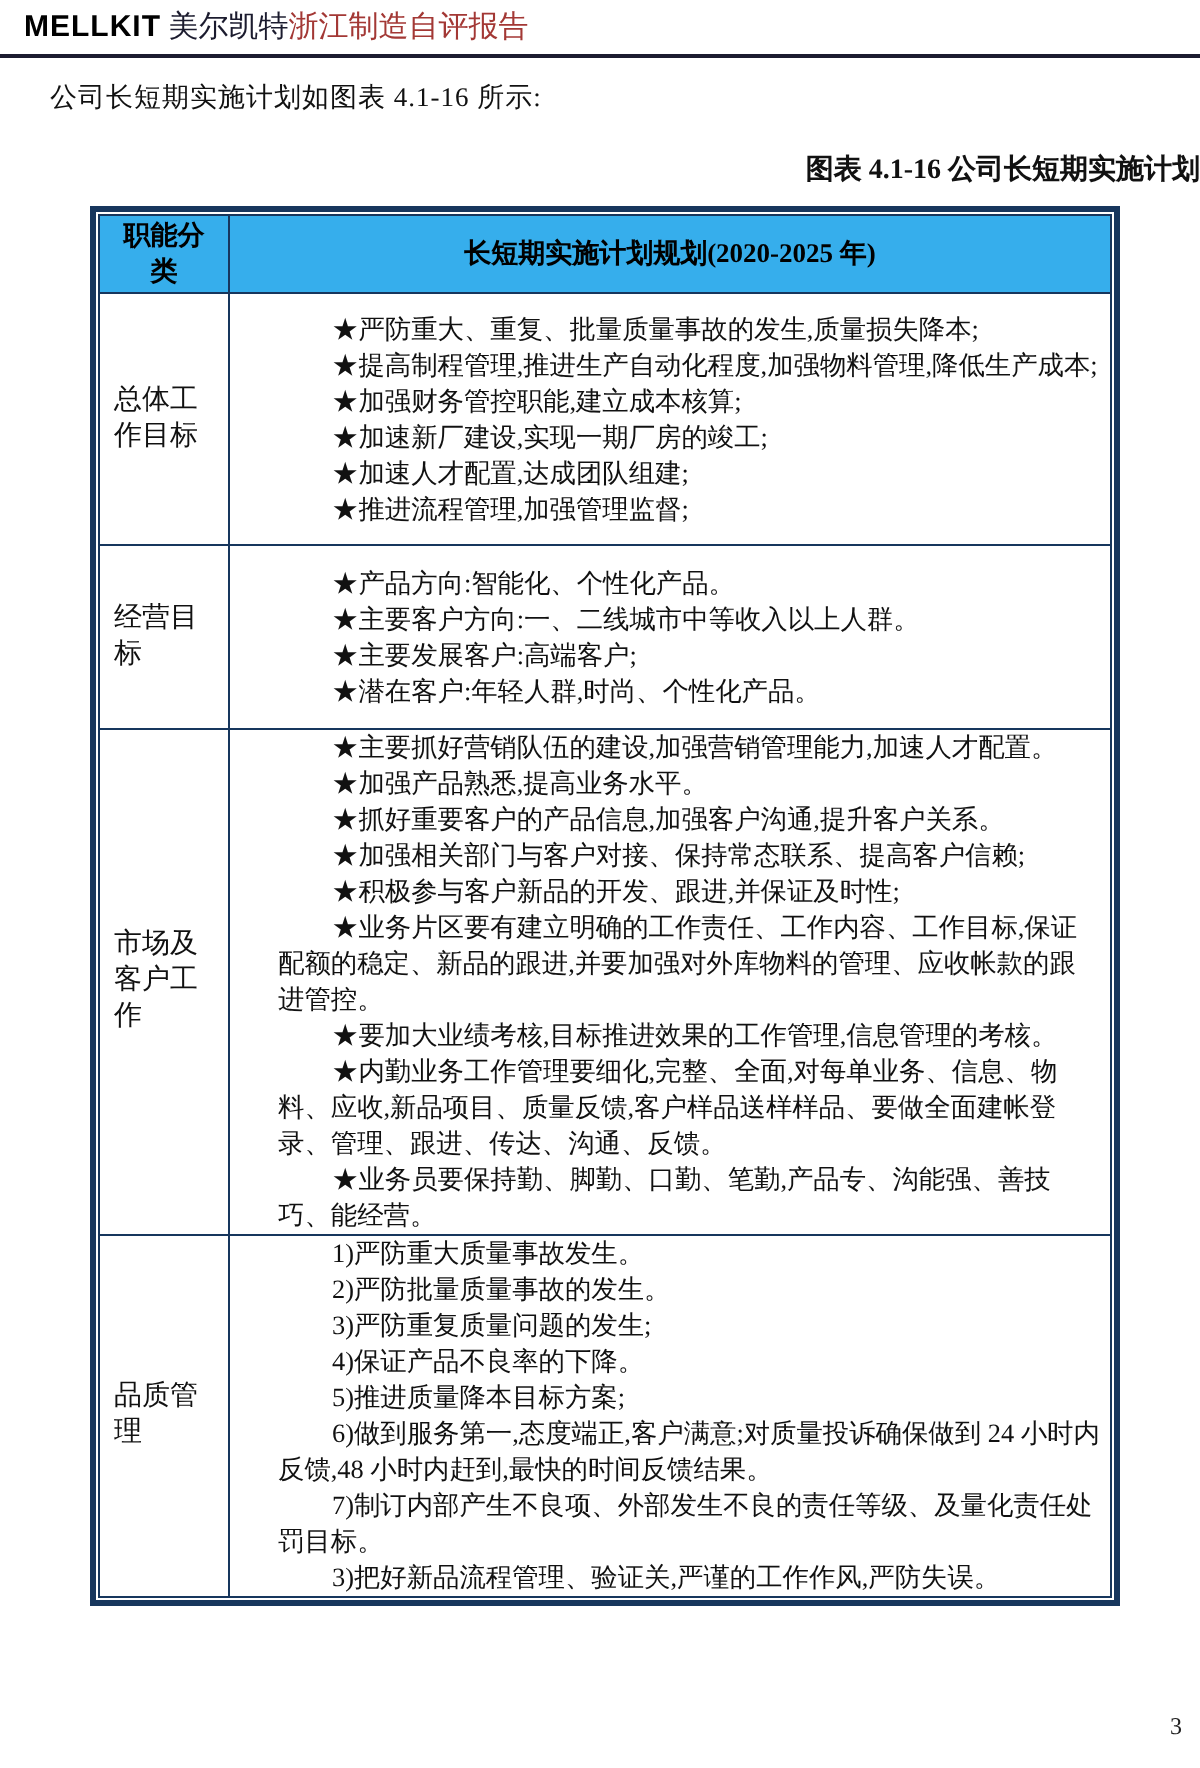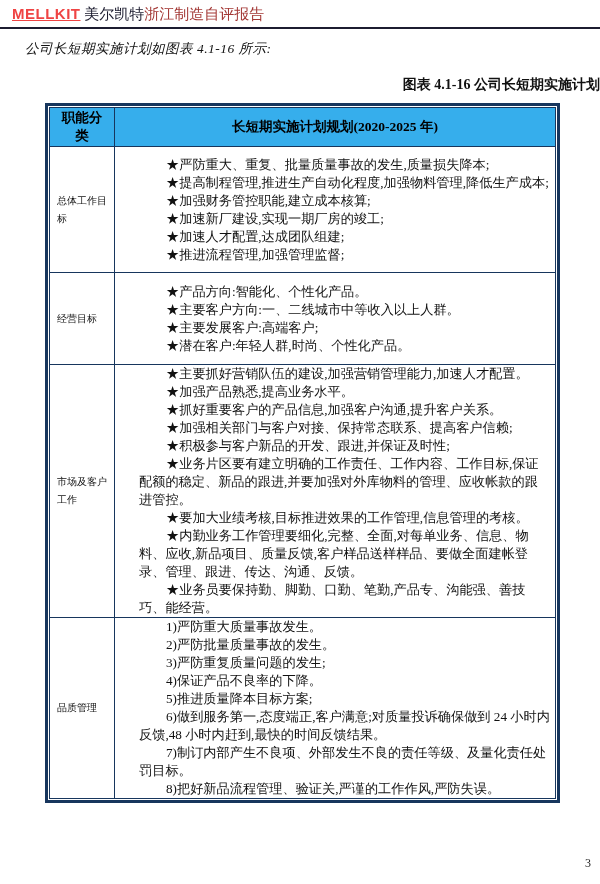--- a/index.html
+++ b/index.html
@@ -15,39 +15,37 @@
   }
   
   .doc-header {
     padding: 5px 0 4px 12px;
     border-bottom: 2px solid #1c1c30;
     font-size: 15px;
     line-height: 17px;
     white-space: nowrap;
   }
   .brand {
-    color: #ef4444;
+    color: #000000;
     font-family: "Liberation Sans", sans-serif;
     font-weight: 600;
     letter-spacing: .5px;
-    text-decoration: underline;
   }
   .title-dark { color: #1b1b2e; text-align: right; }
   .title-red  { color: #A33835; margin-top: 16px; }
 
   
   .section-heading {
     margin: 16px 0 0 25px;
     font-size: 14.5px;
     font-weight: bold;
   }
   .intro-line {
     margin: 11px 0 18px 25px;
     font-size: 13.5px;
-    font-style: italic;
     letter-spacing: .5px;
   }
   .caption {
     margin: 11px 0 0 130px;
     width: 470px;
     text-align: right;
     font-size: 14px;
     font-weight: bold;
   }
 
@@ -72,21 +70,21 @@
   tr.head-row { height: 39px; background: #36AEEC; }
   tr.head-row th {
     font-size: 13.5px;
     font-weight: bold;
     color: #000;
     text-align: center;
     line-height: 18px;
     padding: 0 6px;
   }
   td.label-cell {
-    font-size: 10px;
+    font-size: 14px;
     line-height: 18px;
     padding: 0 5px 0 7px;
     text-align: left;
     word-break: break-all;
   }
   td.content-cell {
     font-size: 13.2px;
     line-height: 18px;
     padding: 0 5px 0 24px;
     word-break: break-all;
@@ -168,21 +166,21 @@
           <tr style="height: 178px;">
             <td class="label-cell">品质管理</td>
             <td class="content-cell">
               <p>1)严防重大质量事故发生。</p>
               <p>2)严防批量质量事故的发生。</p>
               <p>3)严防重复质量问题的发生;</p>
               <p>4)保证产品不良率的下降。</p>
               <p>5)推进质量降本目标方案;</p>
               <p>6)做到服务第一,态度端正,客户满意;对质量投诉确保做到 24 小时内反馈,48 小时内赶到,最快的时间反馈结果。</p>
               <p>7)制订内部产生不良项、外部发生不良的责任等级、及量化责任处罚目标。</p>
-              <p>8)把好新品流程管理、验证关,严谨的工作作风,严防失误。</p>
+              <p>3)把好新品流程管理、验证关,严谨的工作作风,严防失误。</p>
             </td>
           </tr>
         </tbody>
     </table>
   </div>
 
   <div class="page-number">3</div>
 
 </div>
 

